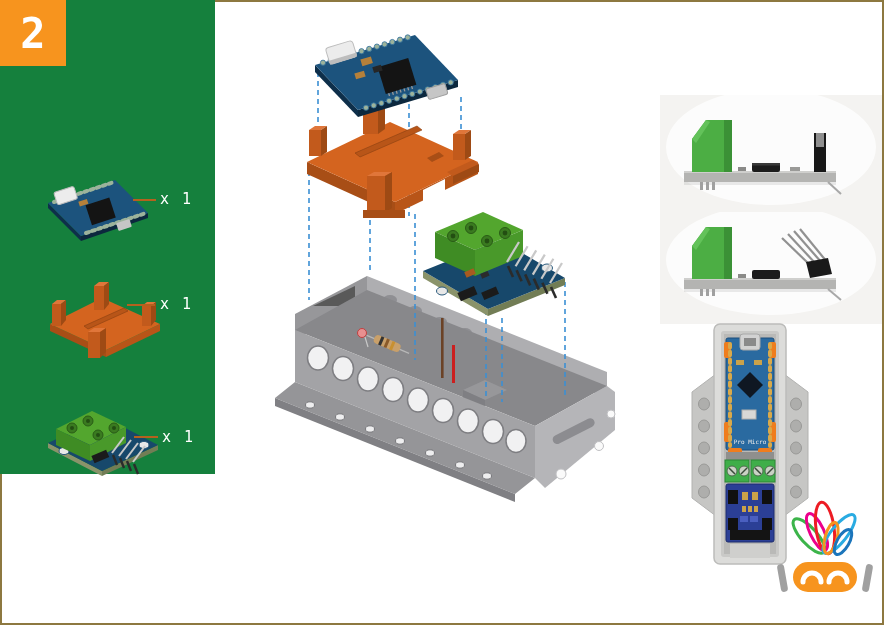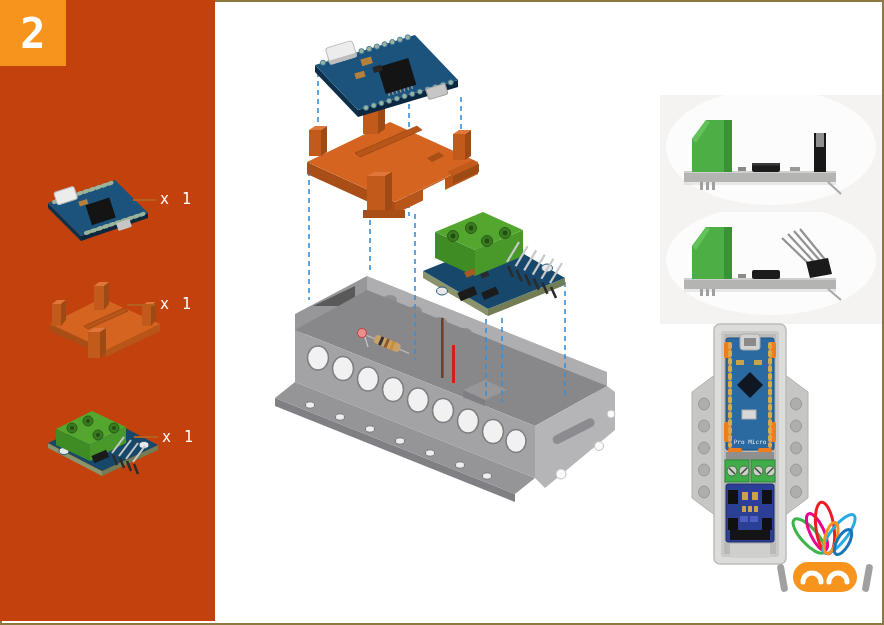--- a/index.html
+++ b/index.html
@@ -1,19 +1,19 @@
 <!DOCTYPE html>
 <html><head>
 <meta charset="utf-8">
 <style>
   html,body{margin:0;padding:0;background:#fff;}
   .canvas{position:relative;width:884px;height:625px;background:#ffffff;overflow:hidden;
           font-family:"DejaVu Sans Mono", monospace;}
   .gold-frame{position:absolute;inset:0;border:2px solid #8d7840;z-index:50;pointer-events:none;}
-  .sidebar{position:absolute;left:0;top:0;width:215px;height:621px;background:#c2410c;z-index:60;}
+  .sidebar{position:absolute;left:0;top:0;width:215px;height:474px;background:#15803d;z-index:60;}
   .step-badge{position:absolute;left:0;top:0;width:66px;height:66px;background:#f7941e;z-index:70;
               display:flex;align-items:center;justify-content:center;color:#fff;
               font-size:42px;font-weight:bold;}
   .part-item{position:absolute;}
   .qty-line{position:absolute;height:2px;background:#b5611e;}
   .qty-label{position:absolute;color:#fff;font-size:15px;letter-spacing:2px;white-space:nowrap;}
   .abs{position:absolute;}
   .photo-bg{position:absolute;}
   svg{display:block;}
 </style>

